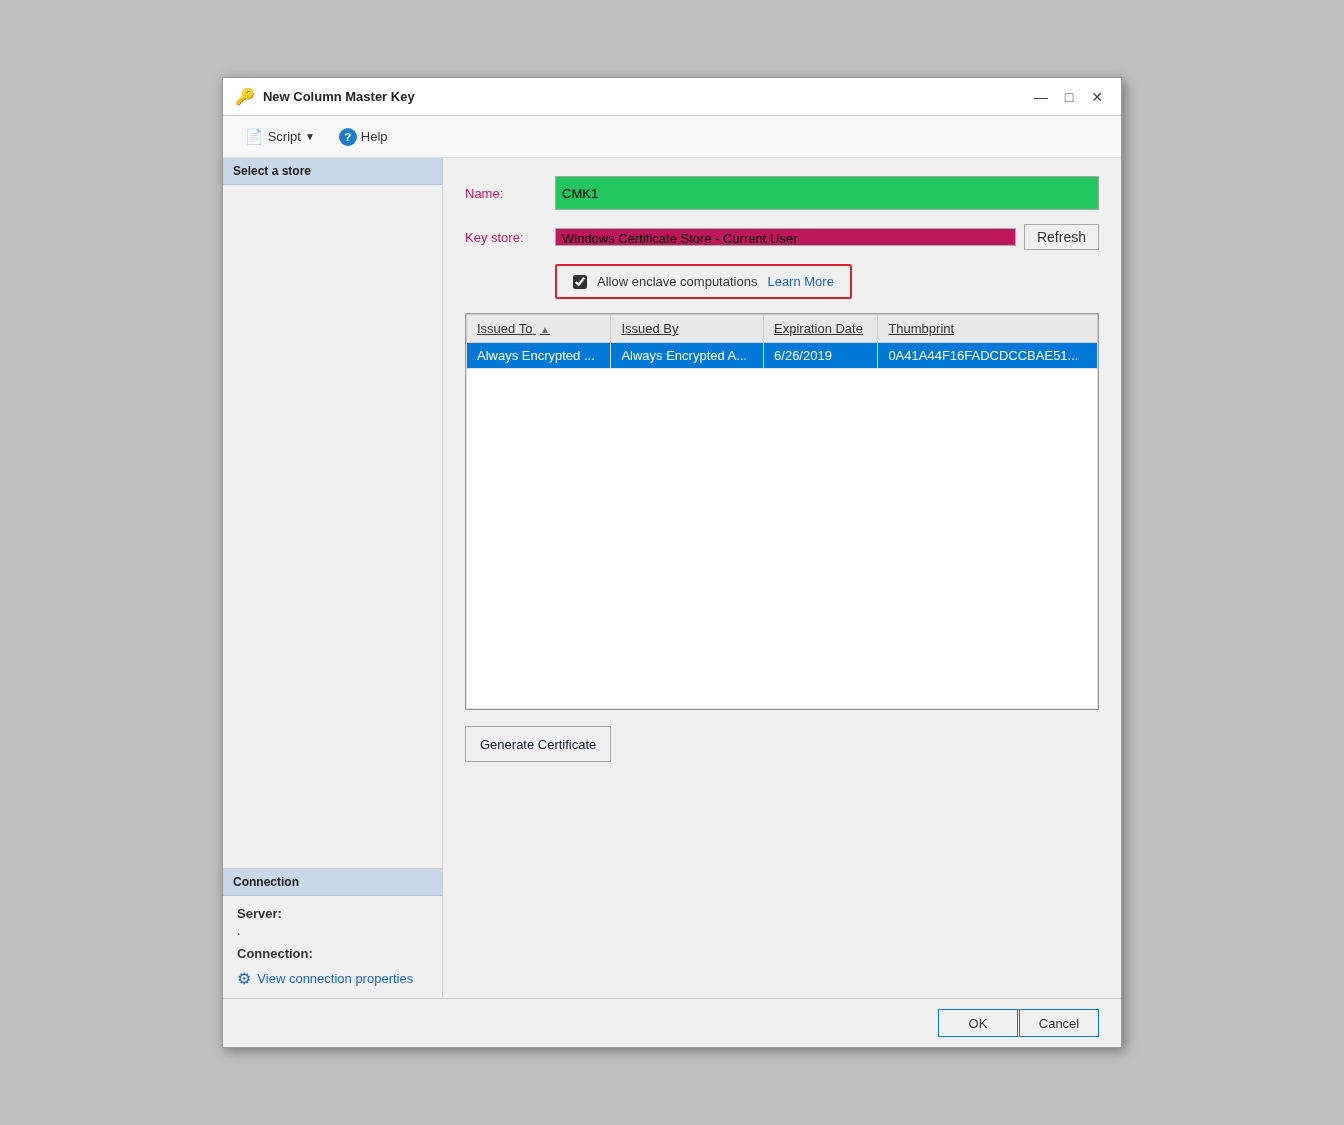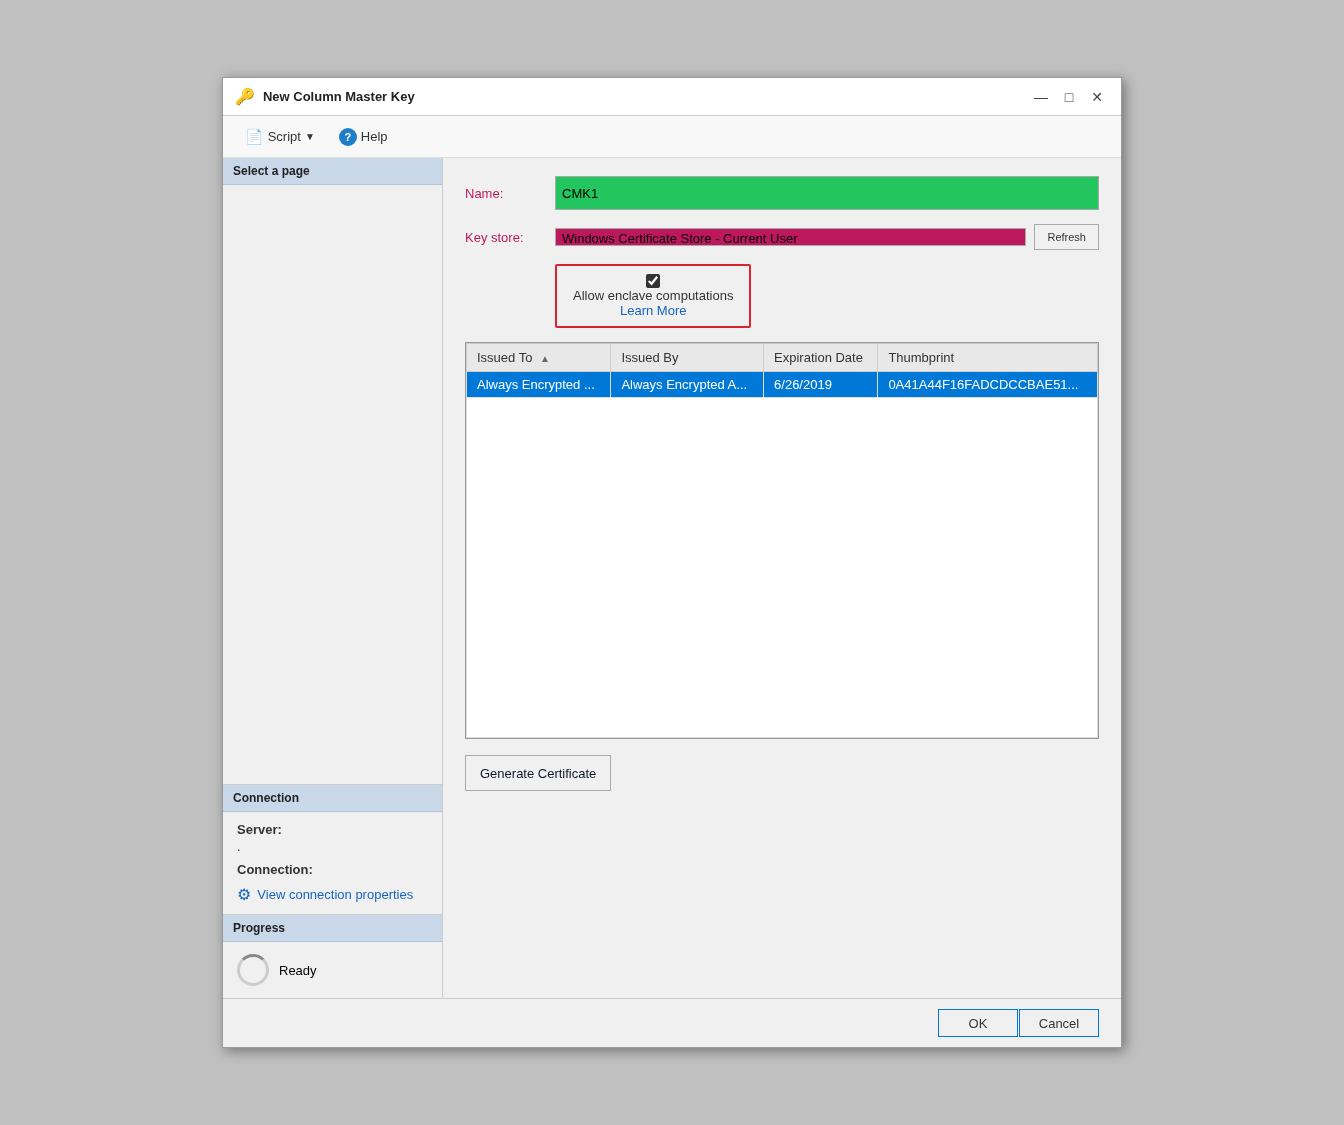--- a/index.html
+++ b/index.html
@@ -206,35 +206,34 @@
       background-image: none;
       cursor: pointer;
       outline: none;
     }
     .refresh-btn {
       height: 26px;
       padding: 0 12px;
       background: #f0f0f0;
       border: 1px solid #aaa;
       cursor: pointer;
-      font-size: 11px;
+      font-size: 14px;
       color: #333;
     }
 
     .enclave-box {
       border: 2px solid #d9232d;
       border-radius: 2px;
       display: inline-flex;
       align-items: center;
       padding: 8px 16px;
       margin-bottom: 14px;
       margin-left: 90px;
-      gap: 0;
-      background: #f0f0f0;
-      flex-direction: column;
+      gap: 10px;
+      background: #f0f0f0;
     }
     .enclave-checkbox {
       width: 14px;
       height: 14px;
       cursor: pointer;
       accent-color: #333;
     }
     .enclave-label {
       color: #333;
       font-size: 13px;
@@ -260,20 +259,21 @@
     }
     .cert-table thead th {
       border: 1px solid #ccc;
       padding: 6px 10px;
       text-align: left;
       font-weight: 400;
       color: #333;
       user-select: none;
       cursor: pointer;
       white-space: nowrap;
+      text-decoration: underline;
     }
     .sort-arrow {
       font-size: 10px;
       margin-left: 4px;
       color: #666;
     }
     .cert-table tbody tr {
       cursor: pointer;
     }
     .cert-table tbody tr.selected {
@@ -349,49 +349,40 @@
     <button class="toolbar-btn">
       <span class="help-icon">?</span>
       <span>Help</span>
     </button>
   </div>
 
   <div class="body">
 
     <div class="sidebar">
       <div class="sidebar-section">
-        <span>Select a page</span>
+        <span>Select a store</span>
       </div>
       <div class="sidebar-content"></div>
 
       <div class="progress-section">
         <div class="sidebar-section">
           <span>Connection</span>
         </div>
         <div class="sidebar-bottom">
           <div class="sidebar-label">Server:</div>
           <div class="sidebar-value">.</div>
           <div class="sidebar-label">Connection:</div>
           <div class="sidebar-value"></div>
           <a class="sidebar-link">
             <span class="link-icon">⚙</span>
             <span>View connection properties</span>
           </a>
         </div>
       </div>
 
-      <div class="progress-section">
-        <div class="sidebar-section">
-          <span>Progress</span>
-        </div>
-        <div class="progress-content">
-          <div class="spinner"></div>
-          <span>Ready</span>
-        </div>
-      </div>
     </div>
 
     <div class="main">
       
       <div class="form-row">
         <span class="form-label">Name:</span>
         <input class="form-input" type="text" value="CMK1" style="">
       </div>
 
       

